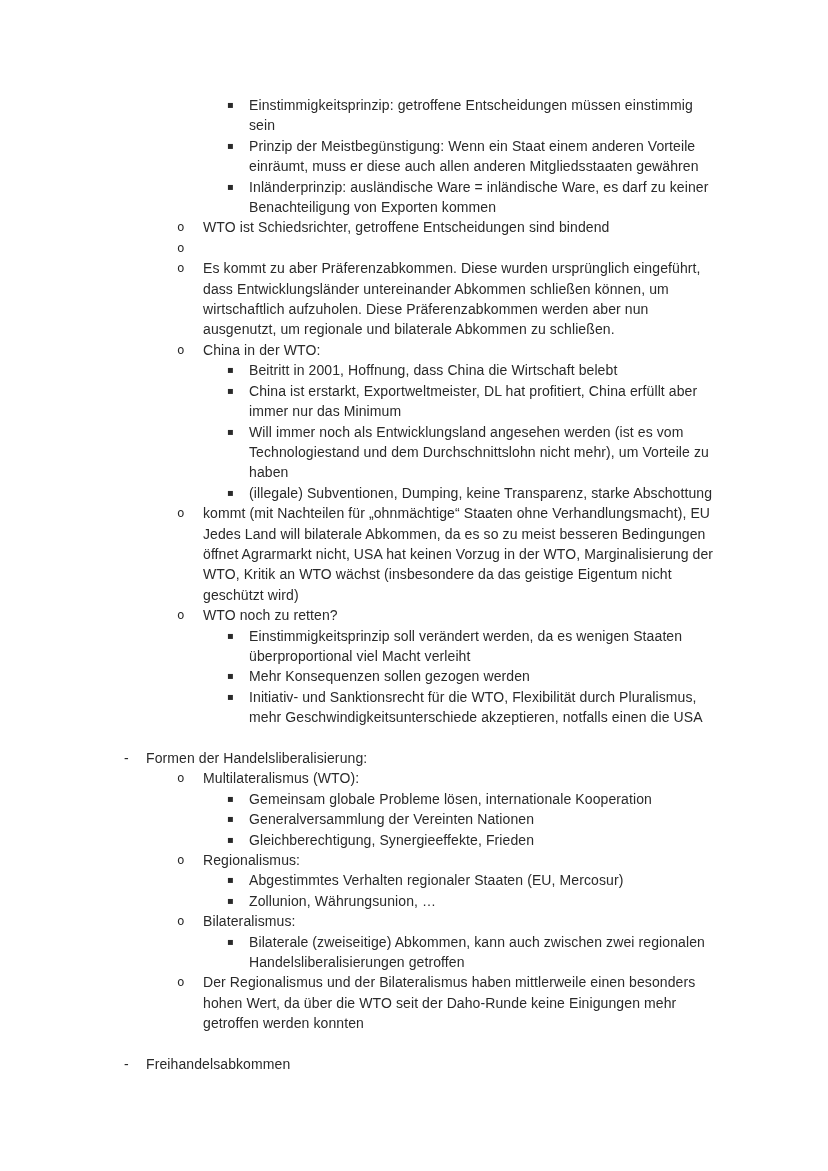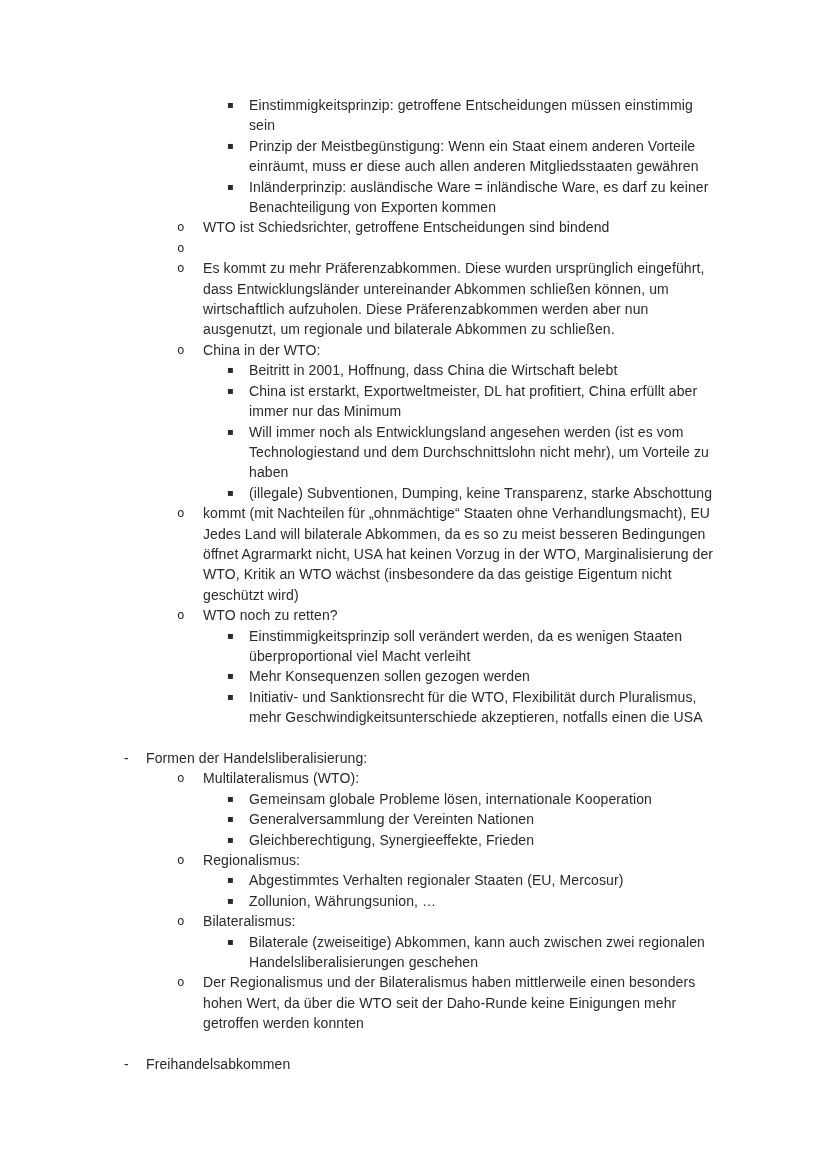--- a/index.html
+++ b/index.html
@@ -86,21 +86,21 @@
       <div class="text">
         <div class="line">WTO ist Schiedsrichter, getroffene Entscheidungen sind bindend</div>
       </div>
     </div>
     <div class="item lvl2">
       <span class="bullet">o</span>
     </div>
     <div class="item lvl2">
       <span class="bullet">o</span>
       <div class="text">
-        <div class="line">Es kommt zu mehr Präferenzabkommen. Diese wurden ursprünglich eingeführt,</div>
+        <div class="line">Es kommt zu aber Präferenzabkommen. Diese wurden ursprünglich eingeführt,</div>
         <div class="line">dass Entwicklungsländer untereinander Abkommen schließen können, um</div>
         <div class="line">wirtschaftlich aufzuholen. Diese Präferenzabkommen werden aber nun</div>
         <div class="line">ausgenutzt, um regionale und bilaterale Abkommen zu schließen.</div>
       </div>
     </div>
     <div class="item lvl2">
       <span class="bullet">o</span>
       <div class="text">
         <div class="line">China in der WTO:</div>
       </div>
@@ -220,21 +220,21 @@
     <div class="item lvl2">
       <span class="bullet">o</span>
       <div class="text">
         <div class="line">Bilateralismus:</div>
       </div>
     </div>
     <div class="item lvl3">
       <span class="bullet">▪</span>
       <div class="text">
         <div class="line">Bilaterale (zweiseitige) Abkommen, kann auch zwischen zwei regionalen</div>
-        <div class="line">Handelsliberalisierungen geschehen</div>
+        <div class="line">Handelsliberalisierungen getroffen</div>
       </div>
     </div>
     <div class="item lvl2">
       <span class="bullet">o</span>
       <div class="text">
         <div class="line">Der Regionalismus und der Bilateralismus haben mittlerweile einen besonders</div>
         <div class="line">hohen Wert, da über die WTO seit der Daho-Runde keine Einigungen mehr</div>
         <div class="line">getroffen werden konnten</div>
       </div>
     </div>

